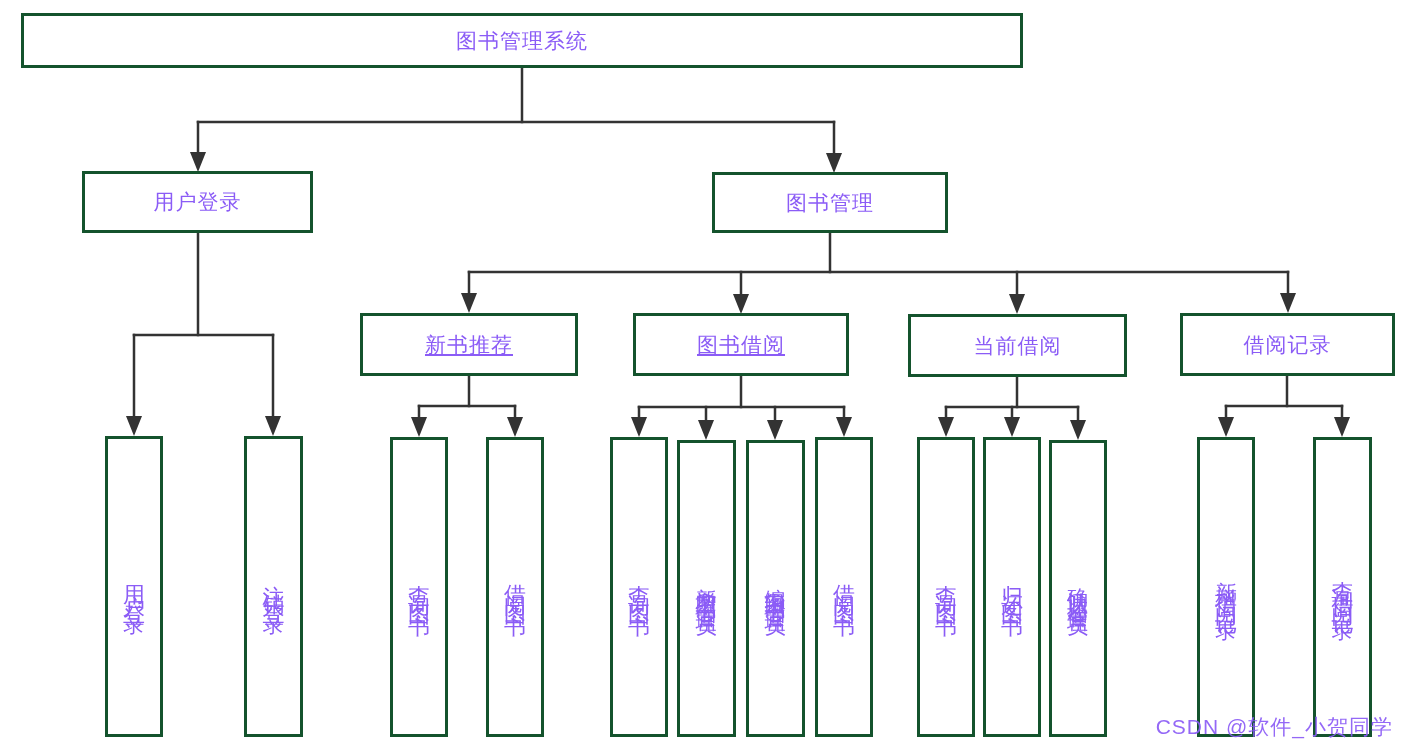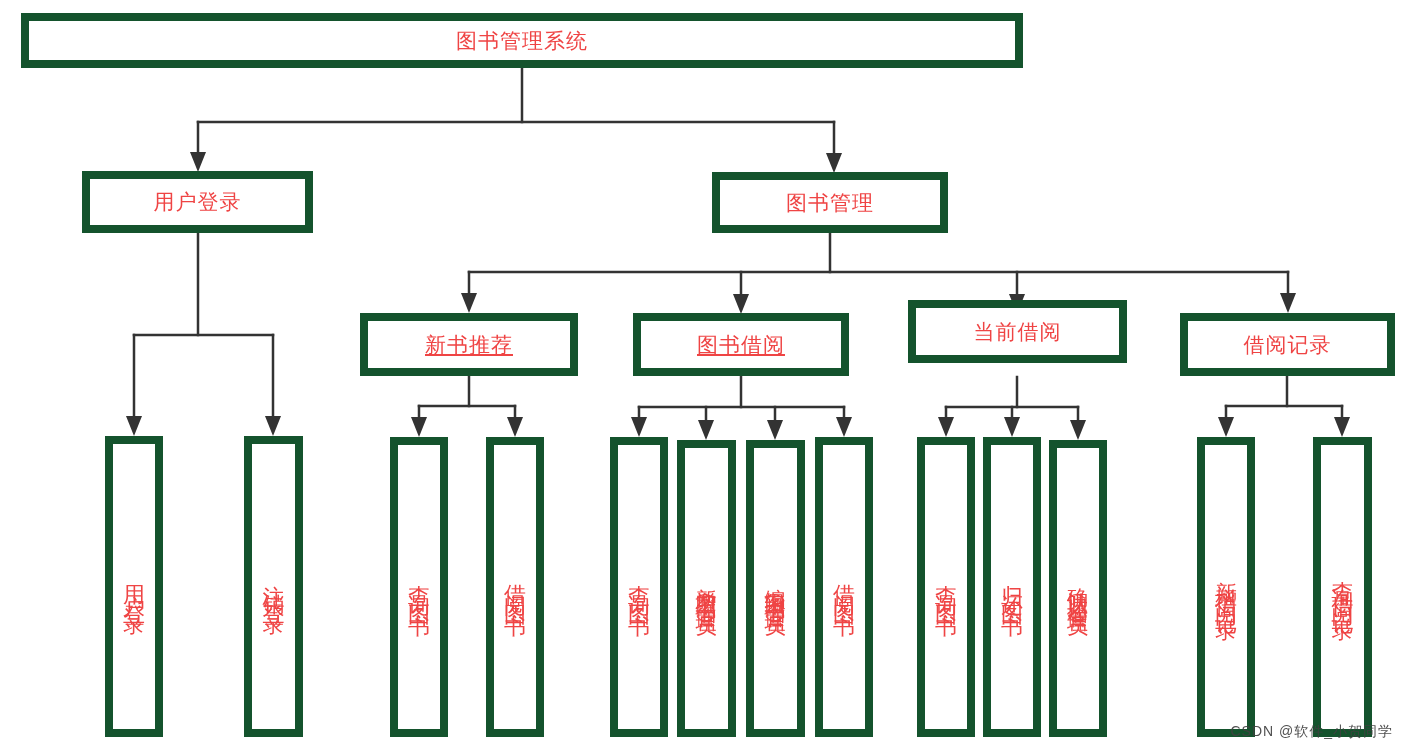--- a/index.html
+++ b/index.html
@@ -16,49 +16,49 @@
   }
   .connectors {
     position: absolute;
     left: 0; top: 0;
     width: 1405px; height: 747px;
     pointer-events: none;
   }
   .box {
     position: absolute;
     box-sizing: border-box;
-    border: 8px solid #14532d;
+    border: 3px solid #14532d;
     background: #ffffff;
     display: flex;
     align-items: center;
     justify-content: center;
-    color: #ef4444;
+    color: #8b5cf6;
   }
   .hbox span {
     font-size: 21px;
     letter-spacing: 1px;
     white-space: nowrap;
   }
   .vbox span {
     writing-mode: vertical-lr;
     text-orientation: mixed;
     font-size: 22px;
     letter-spacing: 10px;
     line-height: 1;
     white-space: nowrap;
   }
   .vbox.med span  { letter-spacing: 8px; }
   .vbox.long span { font-size: 21px; letter-spacing: 4px; }
   .watermark {
     position: absolute;
     right: 12px;
     bottom: 6px;
-    font-size: 14px;
+    font-size: 21px;
     letter-spacing: 1px;
-    color: #404040;
+    color: #8b5cf6;
     opacity: 0.92;
     z-index: 5;
     white-space: nowrap;
   }
 </style>
 </head>
 <body>
 
 <div class="canvas">
 
@@ -138,21 +138,21 @@
   <div class="box hbox" style="left:712px; top:172px; width:236px; height:61px;">
     <span>图书管理</span>
   </div>
 
   <div class="box hbox" style="left:360px; top:313px; width:218px; height:63px;text-decoration:underline;">
     <span>新书推荐</span>
   </div>
   <div class="box hbox" style="left:633px; top:313px; width:216px; height:63px;text-decoration:underline;">
     <span>图书借阅</span>
   </div>
-  <div class="box hbox" style="left:908px; top:300px; width:219px; height:63px;">
+  <div class="box hbox" style="left:908px; top:314px; width:219px; height:63px;">
     <span>当前借阅</span>
   </div>
   <div class="box hbox" style="left:1180px; top:313px; width:215px; height:63px;">
     <span>借阅记录</span>
   </div>
 
   <div class="box vbox" style="left:105px; top:436px; width:58px; height:301px;">
     <span>用户登录</span>
   </div>
   <div class="box vbox" style="left:244px; top:436px; width:59px; height:301px;">

